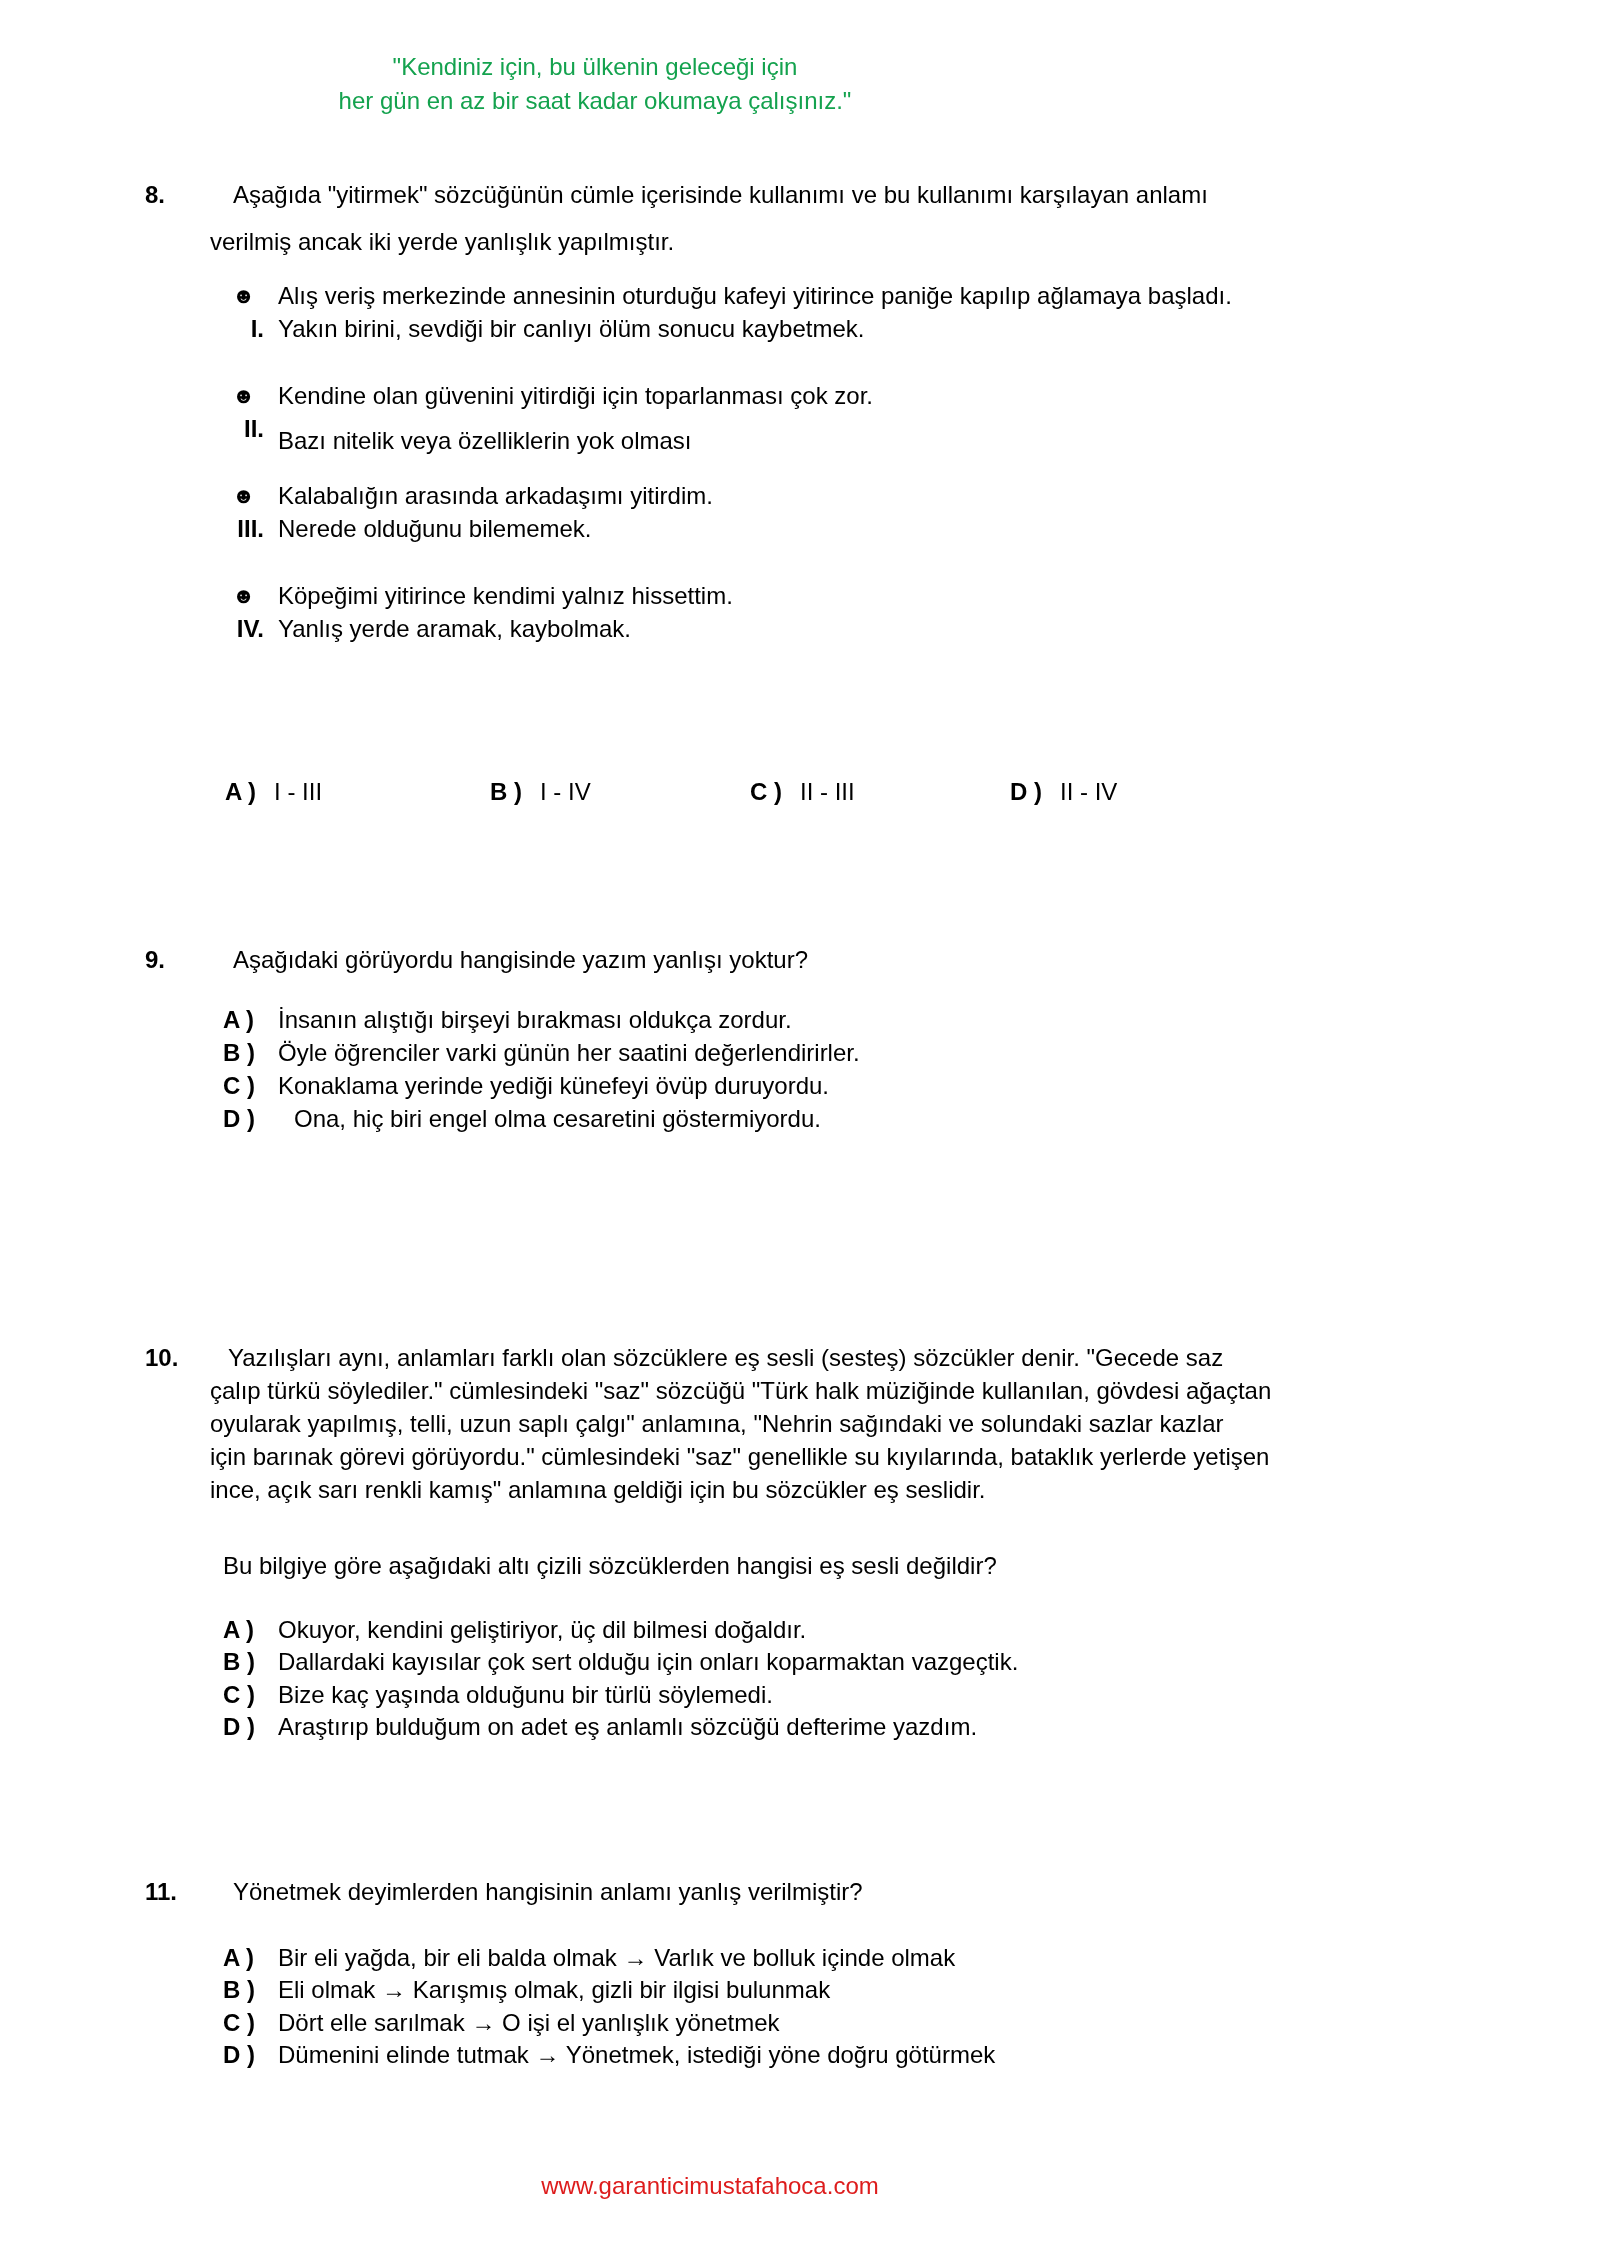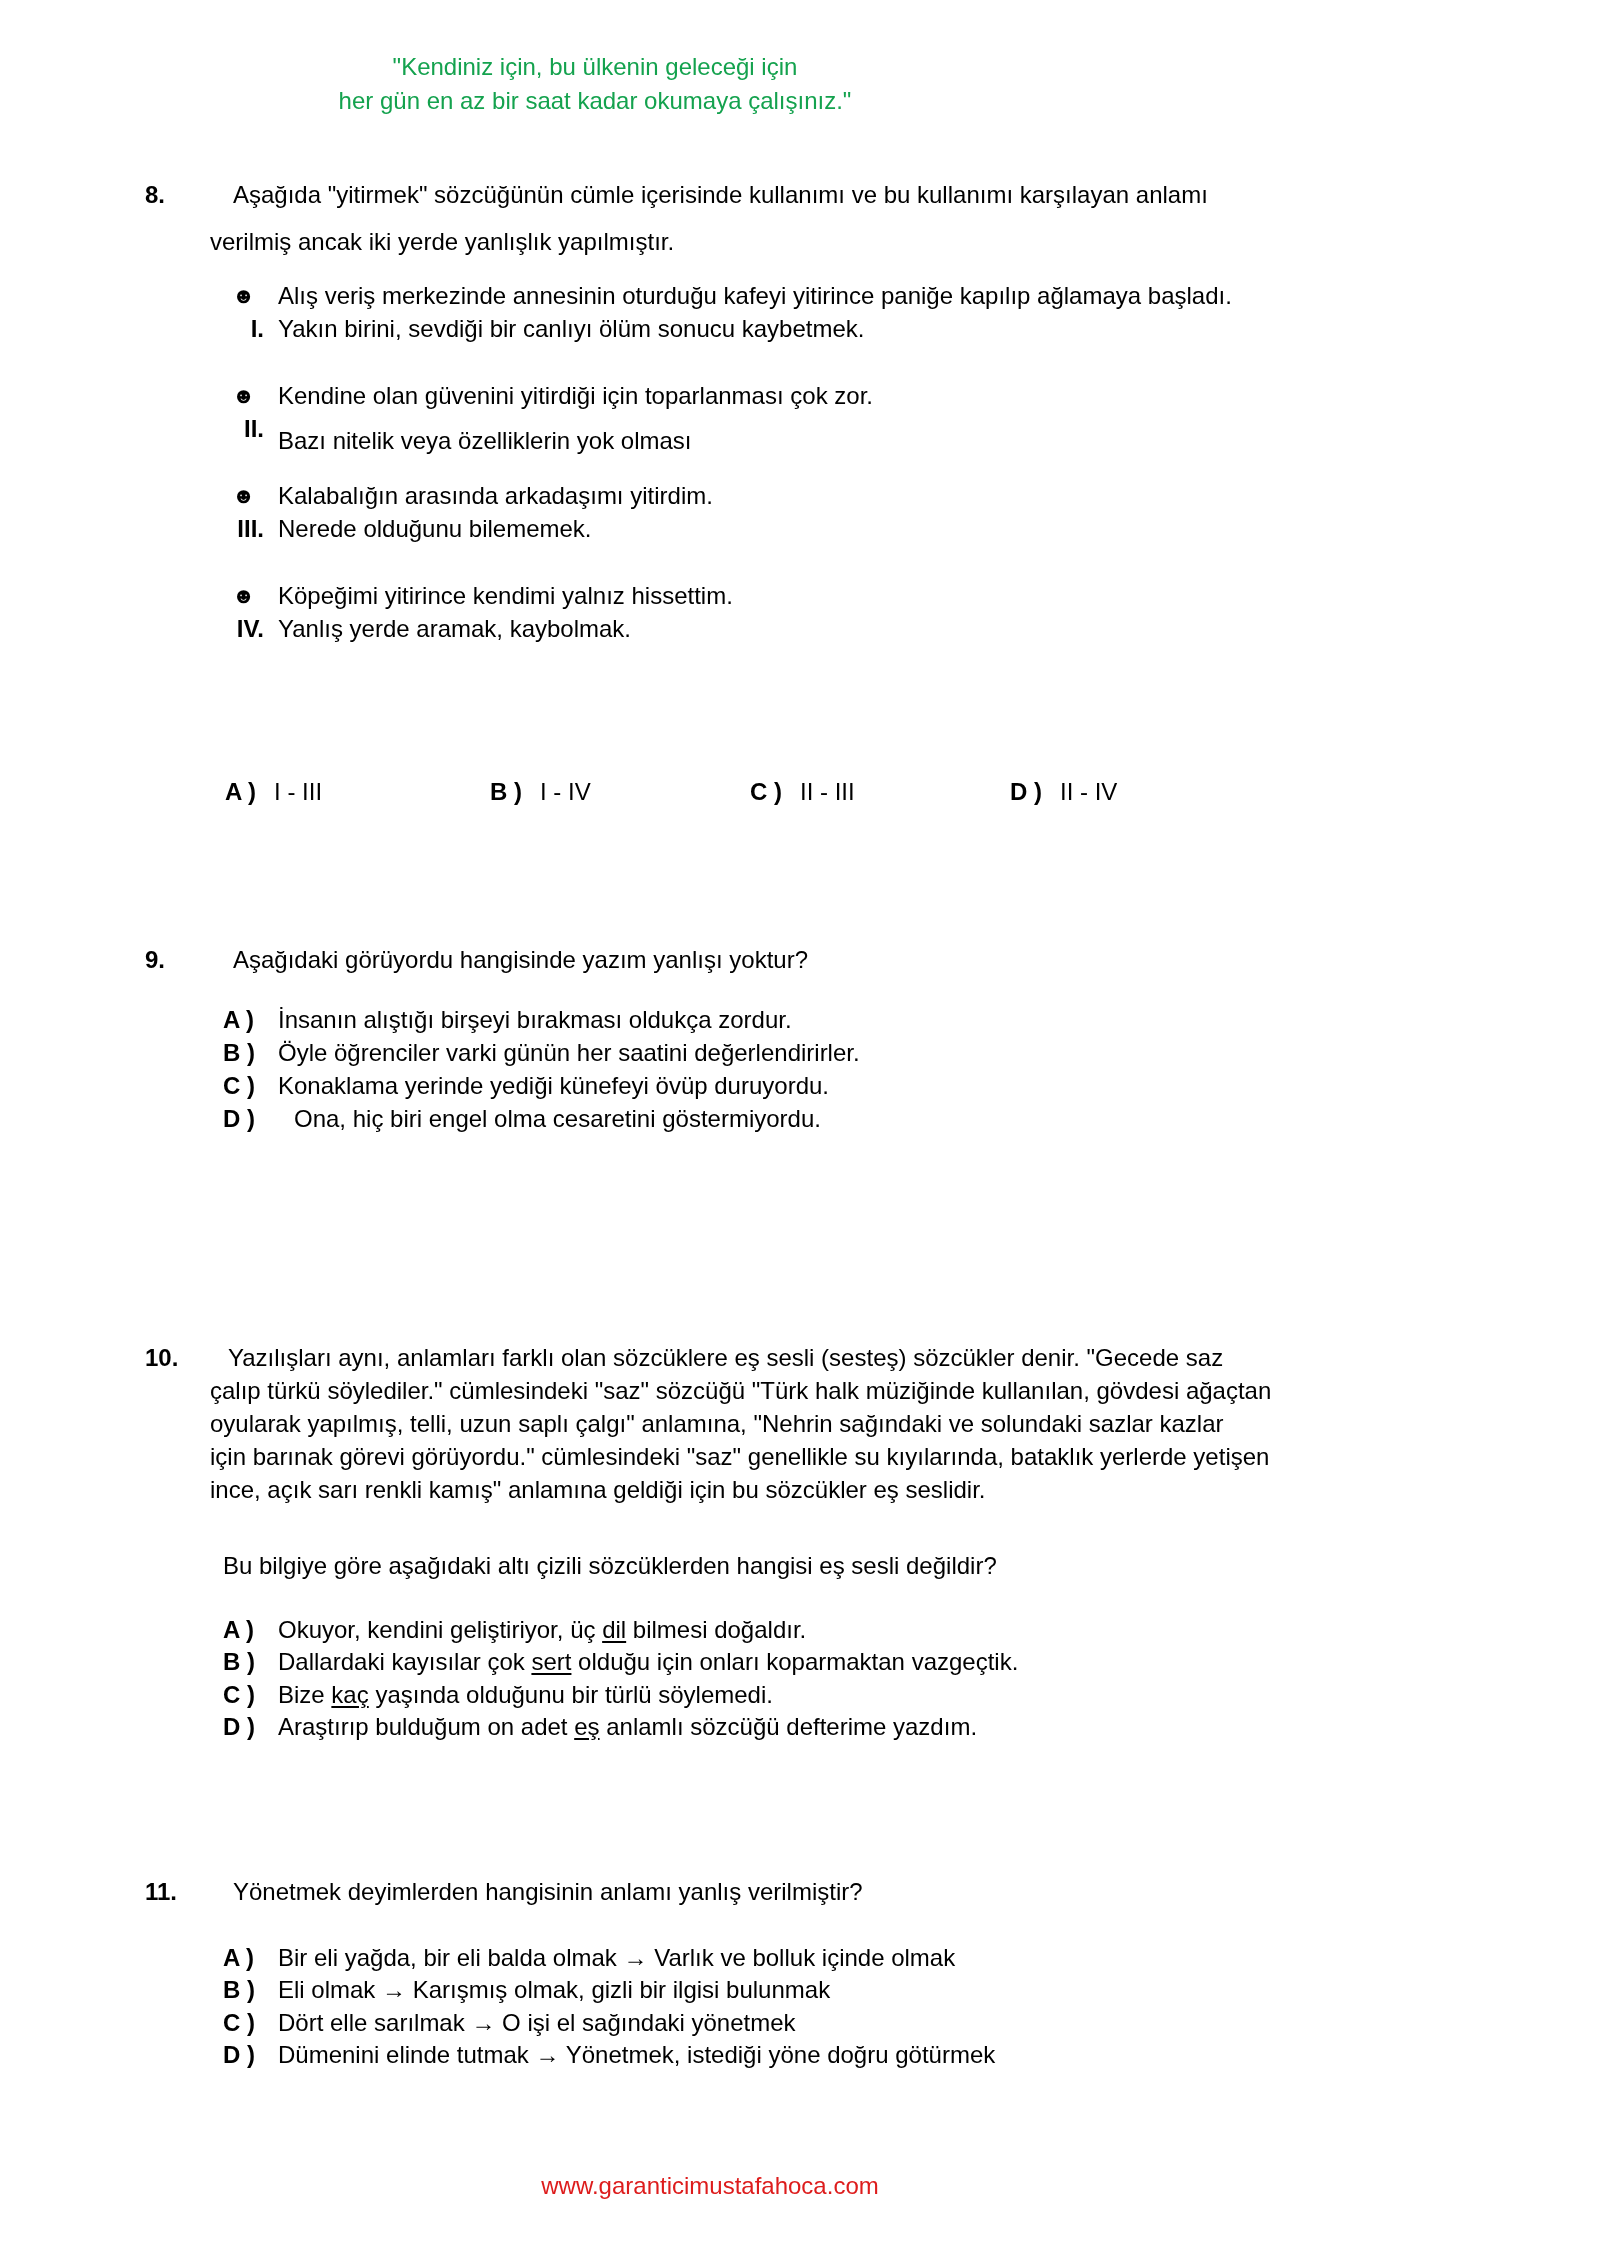--- a/index.html
+++ b/index.html
@@ -13,21 +13,21 @@
     line-height:33px;
     color:#000000;
     overflow:hidden;
   }
   .abs{position:absolute;white-space:nowrap;}
   .b{font-weight:700;}
   .num{font-weight:700;}
   .numeral{width:84px;text-align:right;font-weight:700;}
   .smiley{font-size:22px;}
   .lab{font-weight:700;margin-right:18px;}
-  .u{text-decoration:underline;text-decoration-thickness:2px;text-underline-offset:3px;margin-top:14px;}
+  .u{text-decoration-thickness:2px;text-underline-offset:3px;margin-top:14px;}
   .header-block{
     position:absolute;left:0;width:1190px;text-align:center;
     color:#14A24E;line-height:34px;
   }
   .footer-block{
     position:absolute;left:0;width:1420px;text-align:center;
     color:#DD1C1C;
   }
 </style>
 </head>
@@ -112,19 +112,19 @@
   <div class="abs" style="left:278px;top:1710px"><span>Araştırıp bulduğum on adet </span><span class="u">eş</span><span> anlamlı sözcüğü defterime yazdım.</span></div>
 
   <div class="abs num" style="left:145px;top:1875px">11.</div>
   <div class="abs" style="left:233px;top:1875px">Yönetmek deyimlerden hangisinin anlamı yanlış verilmiştir?</div>
 
   <div class="abs b" style="left:223px;top:1941px">A )</div>
   <div class="abs" style="left:278px;top:1941px">Bir eli yağda, bir eli balda olmak → Varlık ve bolluk içinde olmak</div>
   <div class="abs b" style="left:223px;top:1973px">B )</div>
   <div class="abs" style="left:278px;top:1973px">Eli olmak → Karışmış olmak, gizli bir ilgisi bulunmak</div>
   <div class="abs b" style="left:223px;top:2006px">C )</div>
-  <div class="abs" style="left:278px;top:2006px">Dört elle sarılmak → O işi el sağındaki yönetmek</div>
+  <div class="abs" style="left:278px;top:2006px">Dört elle sarılmak → O işi el yanlışlık yönetmek</div>
   <div class="abs b" style="left:223px;top:2038px">D )</div>
   <div class="abs" style="left:278px;top:2038px">Dümenini elinde tutmak → Yönetmek, istediği yöne doğru götürmek</div>
 
   <div class="footer-block" style="top:2169px">www.garanticimustafahoca.com</div>
 
 </div>
 
 </body></html>

